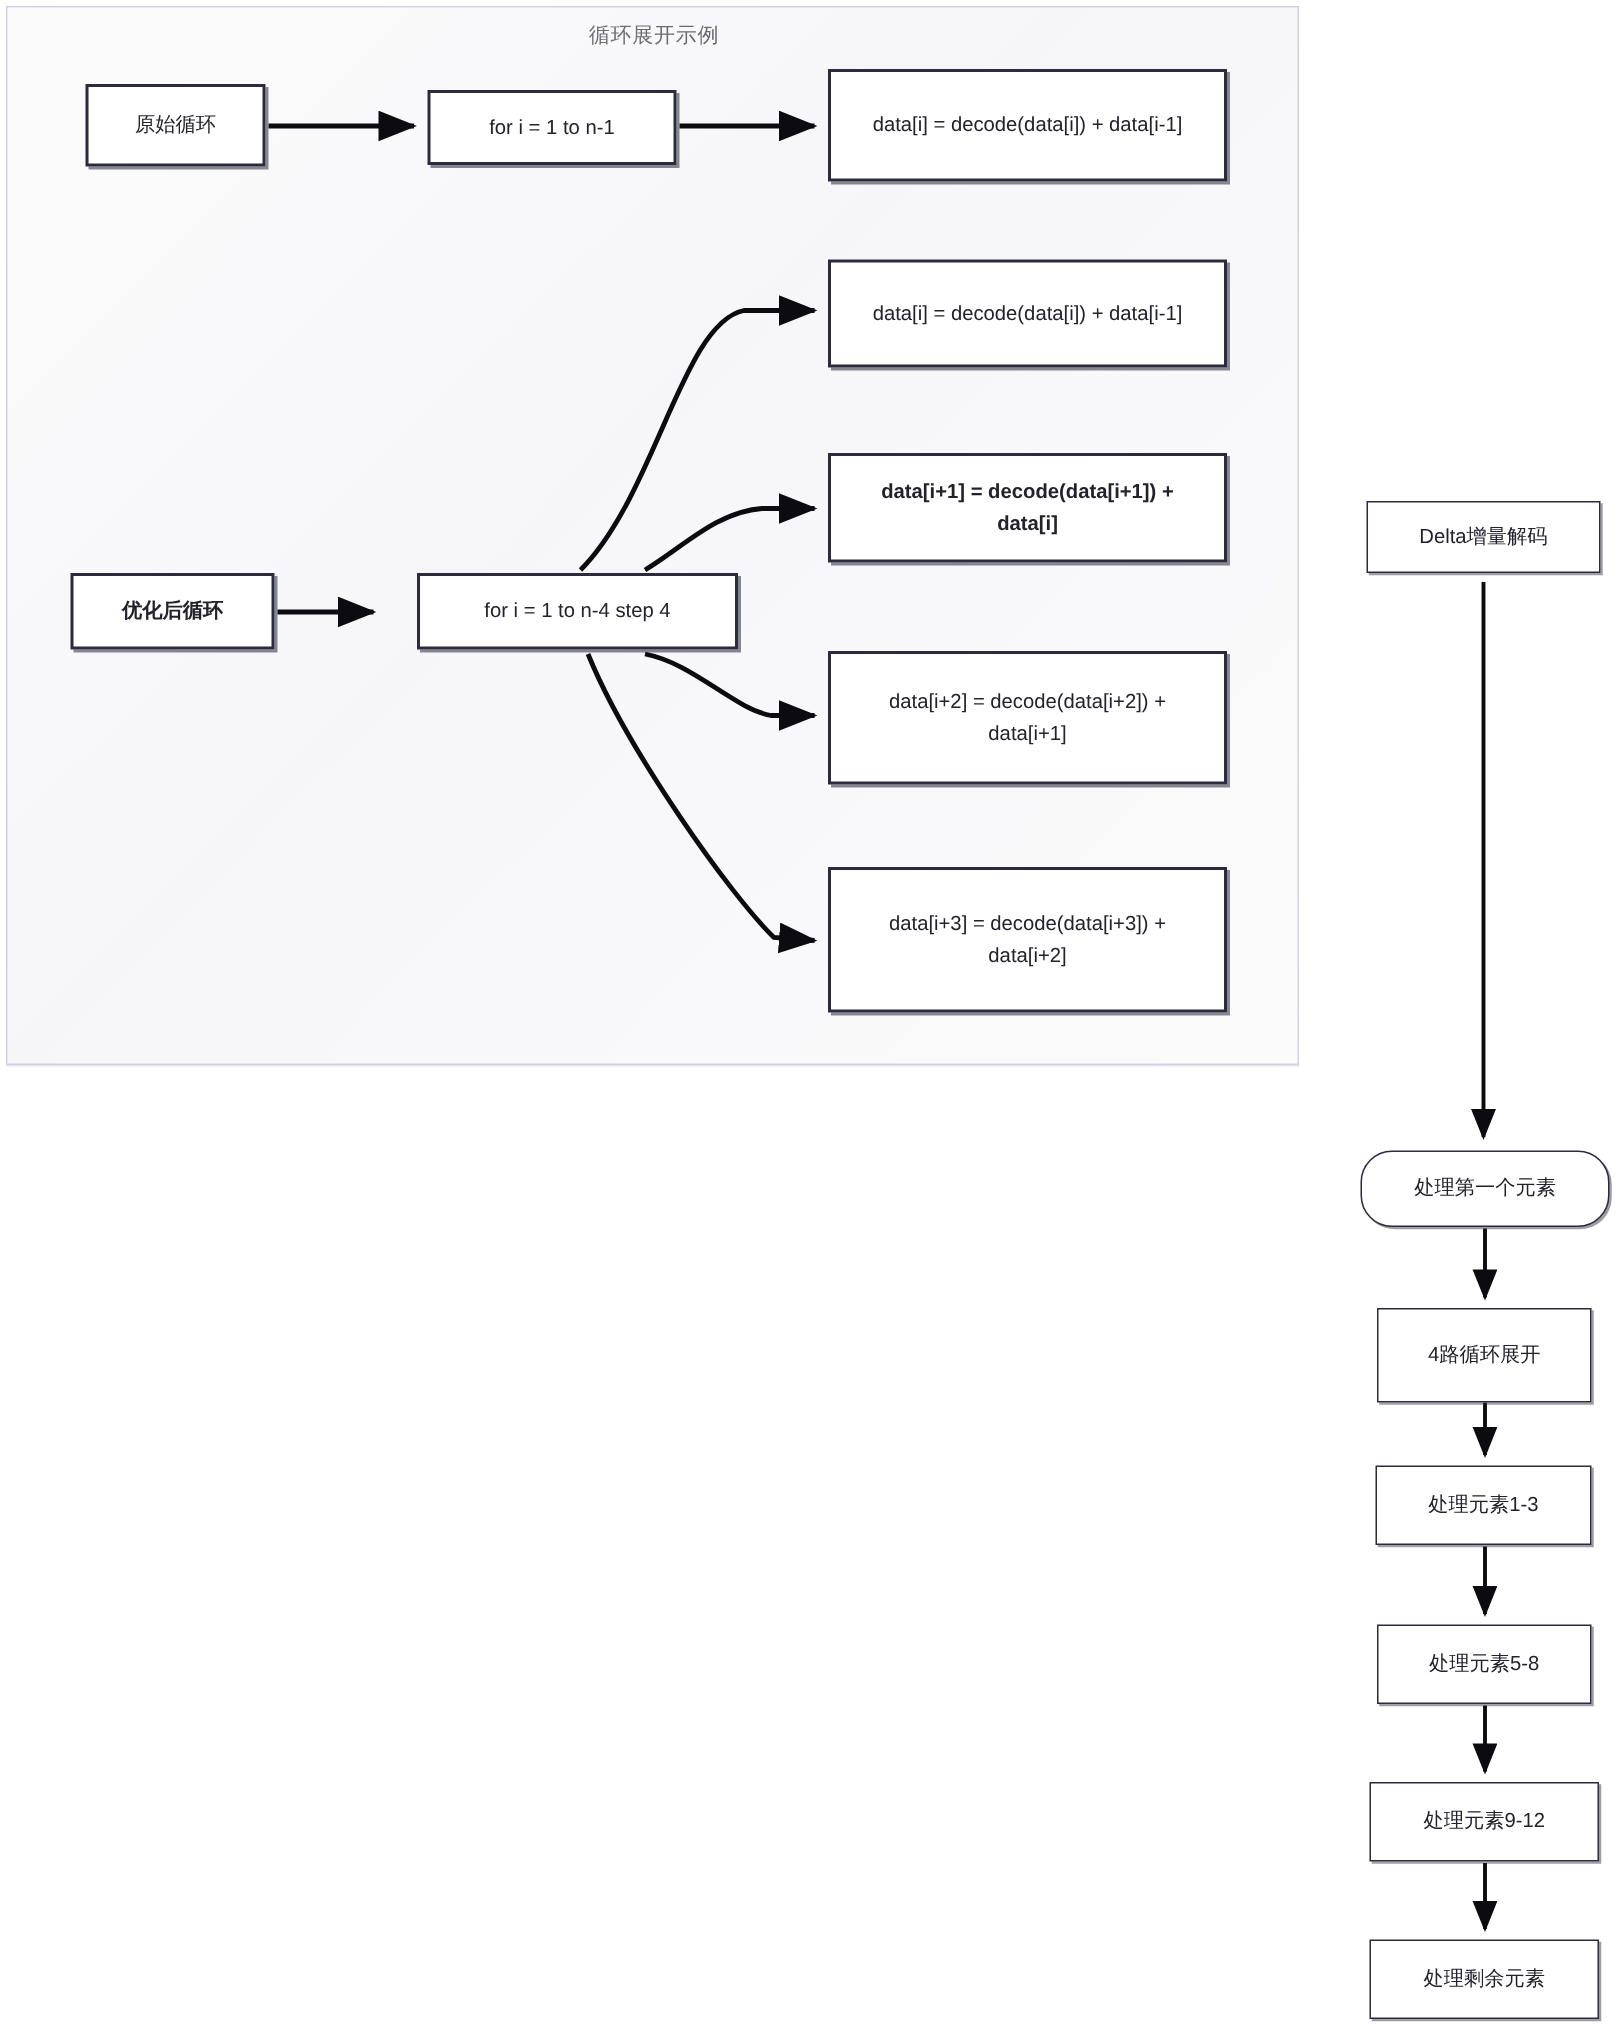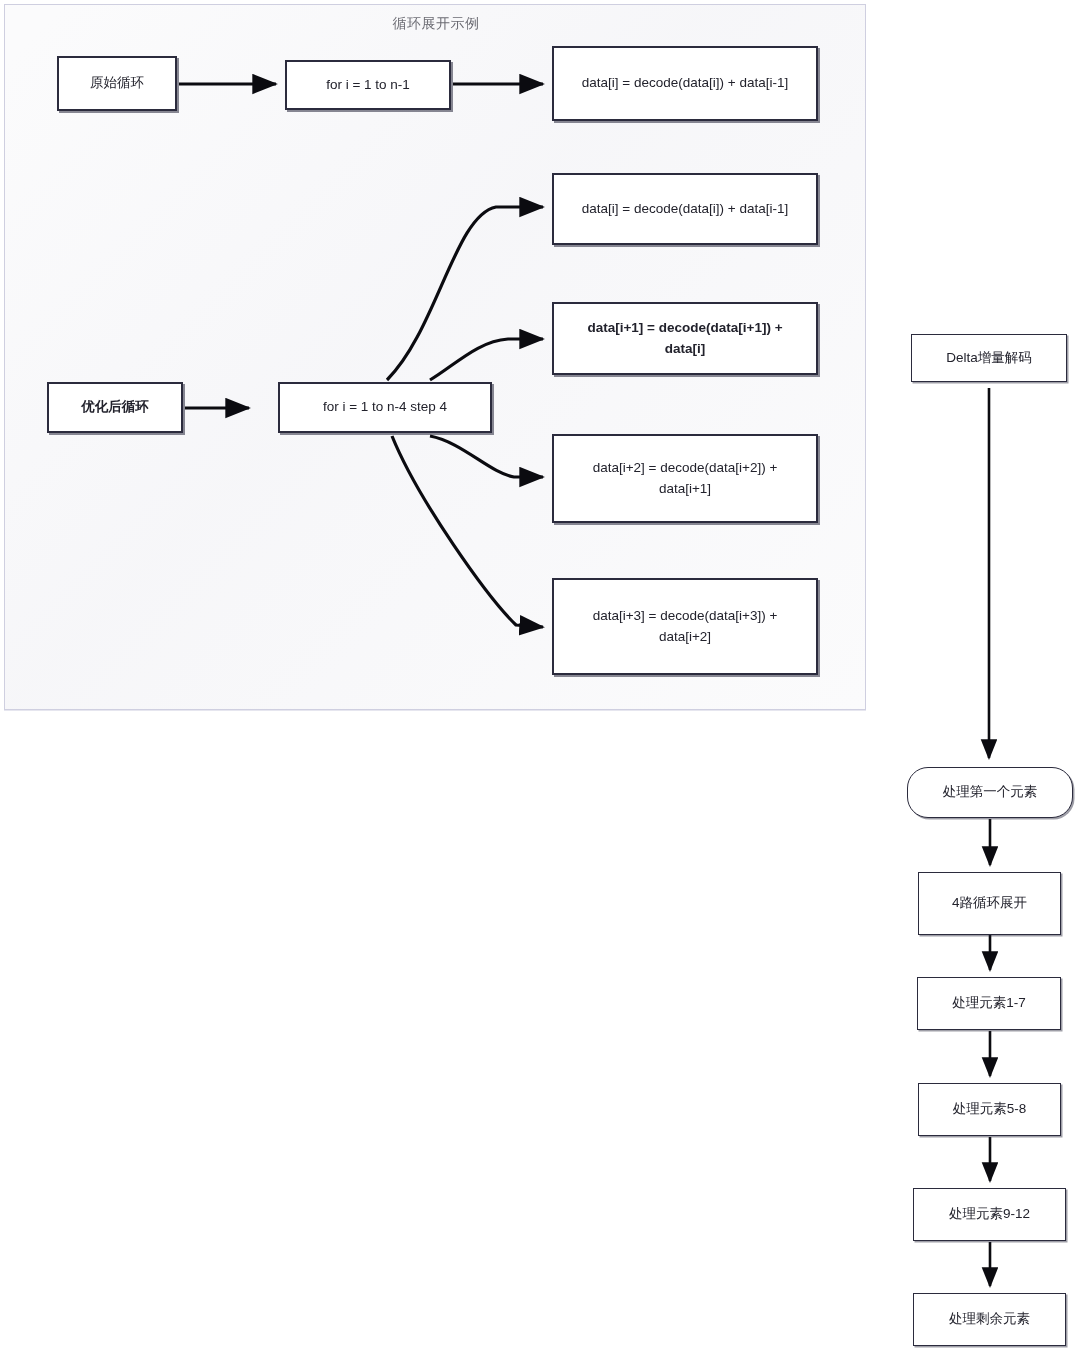--- a/index.html
+++ b/index.html
@@ -117,16 +117,16 @@
   <path class="edge soft" d="M110,519 L110,565" marker-end="url(#ah2)"></path>
   <path class="edge soft" d="M110,626 L110,670" marker-end="url(#ah2)"></path>
   <path class="edge soft" d="M110,731 L110,776" marker-end="url(#ah2)"></path>
   <path class="edge soft" d="M110,837 L110,881" marker-end="url(#ah2)"></path>
   <path class="edge soft" d="M110,942 L110,986" marker-end="url(#ah2)"></path>
 </svg>
 
 <div class="node thin" id="f-0">Delta增量解码</div>
 <div class="node thin" id="f-1">处理第一个元素</div>
 <div class="node thin" id="f-2">4路循环展开</div>
-<div class="node thin" id="f-3">处理元素1-7</div>
+<div class="node thin" id="f-3">处理元素1-3</div>
 <div class="node thin" id="f-4">处理元素5-8</div>
 <div class="node thin" id="f-5">处理元素9-12</div>
 <div class="node thin" id="f-6">处理剩余元素</div>
 
 </body></html>

